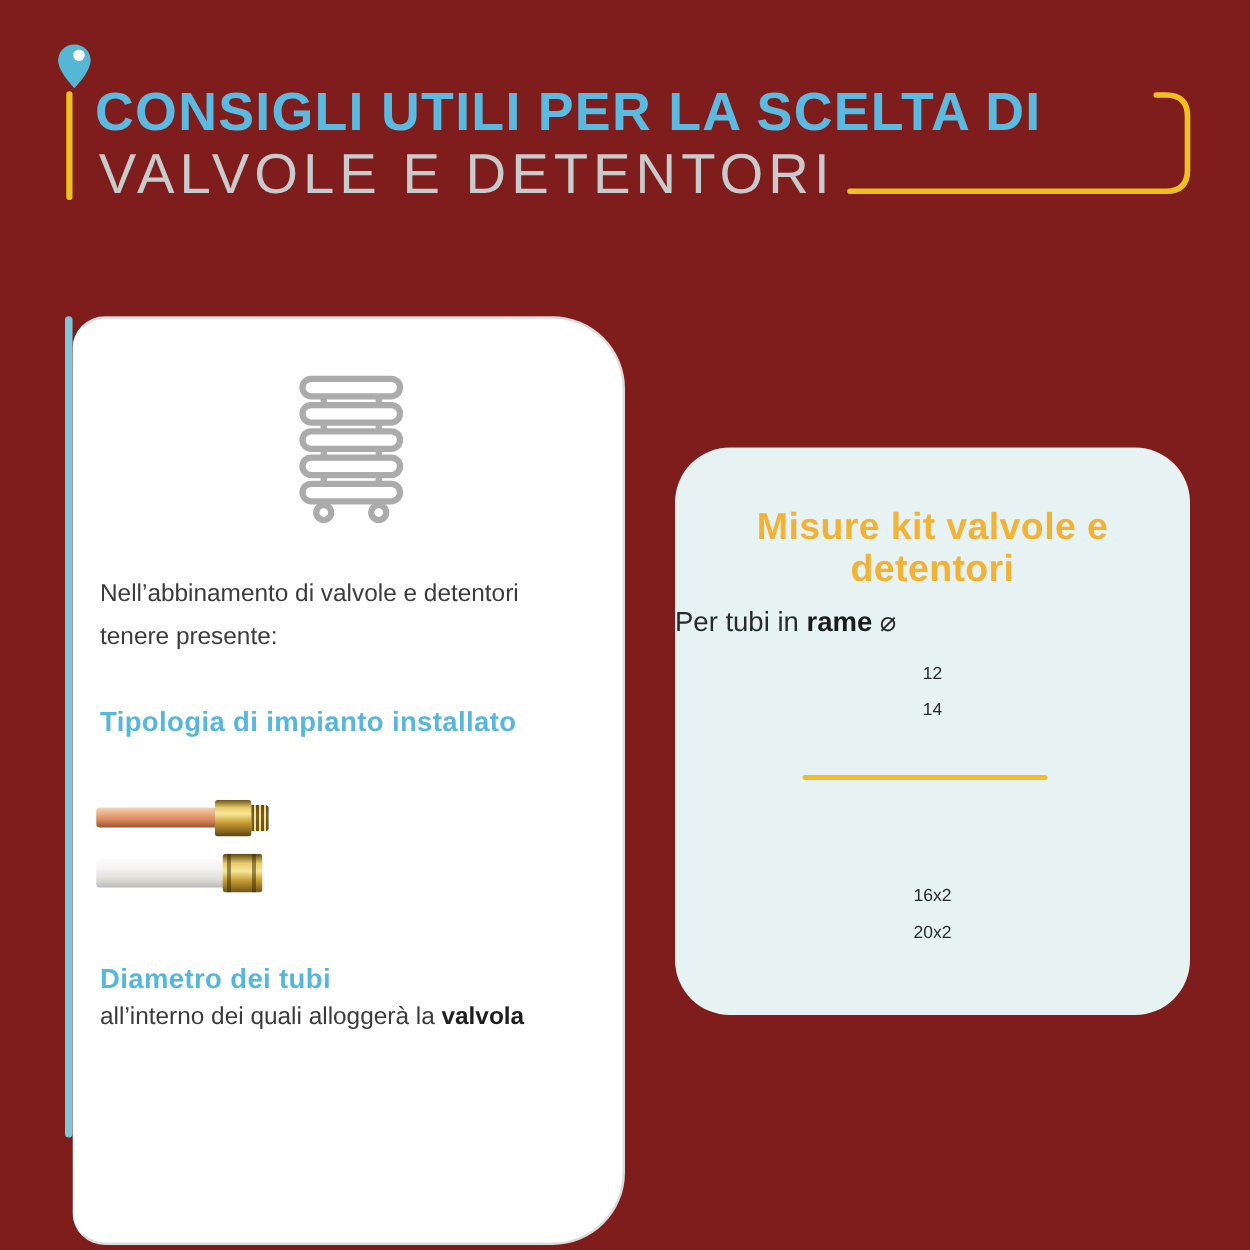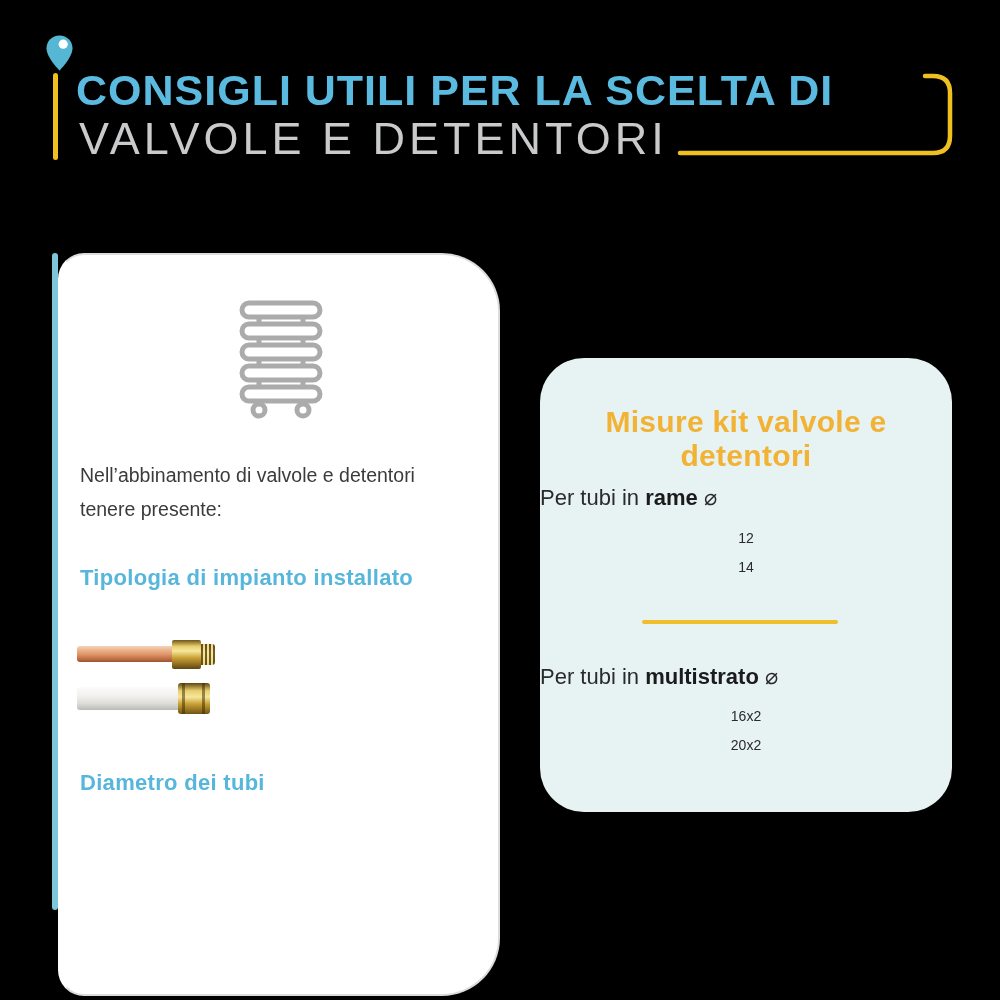--- a/index.html
+++ b/index.html
@@ -1,19 +1,19 @@
 <!DOCTYPE html>
 <html><head>
 <meta charset="utf-8">
 <style>
   * { margin:0; padding:0; box-sizing:border-box; }
   html,body { background:#ffffff; }
   body { font-family:"Liberation Sans", sans-serif; color:#3b3b3b; }
   .canvas {
-    position:relative; width:1000px; height:1000px; background:#000000;
+    position:relative; width:1000px; height:1000px; background:#7f1d1d;
     overflow:hidden; margin:0 auto;
   }
 
   
   .pin { position:absolute; left:46px; top:35px; }
   .accent-line {
     position:absolute; left:53px; top:73px; width:5px; height:87px;
     background:#f0c11e; border-radius:3px;
   }
   .page-title {
@@ -177,38 +177,37 @@
       <div class="copper-thread"></div>
     </div>
 
     <div class="pipe pipe-multi">
       <div class="multi-tube"></div>
       <div class="multi-fit"></div>
     </div>
 
     <h3 class="sec-title sec2-title">Diametro dei tubi</h3>
 
+    <p class="sec2-sub"><span>all’interno dei quali alloggerà la </span><b>valvola</b></p>
   </section>
 
   <aside class="right-card">
 
     <h3 class="rc-title">Misure kit valvole e detentori</h3>
 
     <p class="rc-line rc-copper-label"><span>Per tubi in </span><b>rame</b>
       <span class="diam">⌀</span></p>
 
     <p class="rc-sizes rc-copper-sizes">
       <span>12</span><br>
       <span>14</span>
     </p>
 
     <div class="rc-divider"></div>
 
-    <p class="rc-line rc-multi-label"><span>Per tubi in </span><b>multistrato</b>
-      <span class="diam">⌀</span></p>
 
     <p class="rc-sizes rc-multi-sizes">
       <span>16x2</span><br>
       <span>20x2</span>
     </p>
   </aside>
 
 </div>
 
 </body></html>

